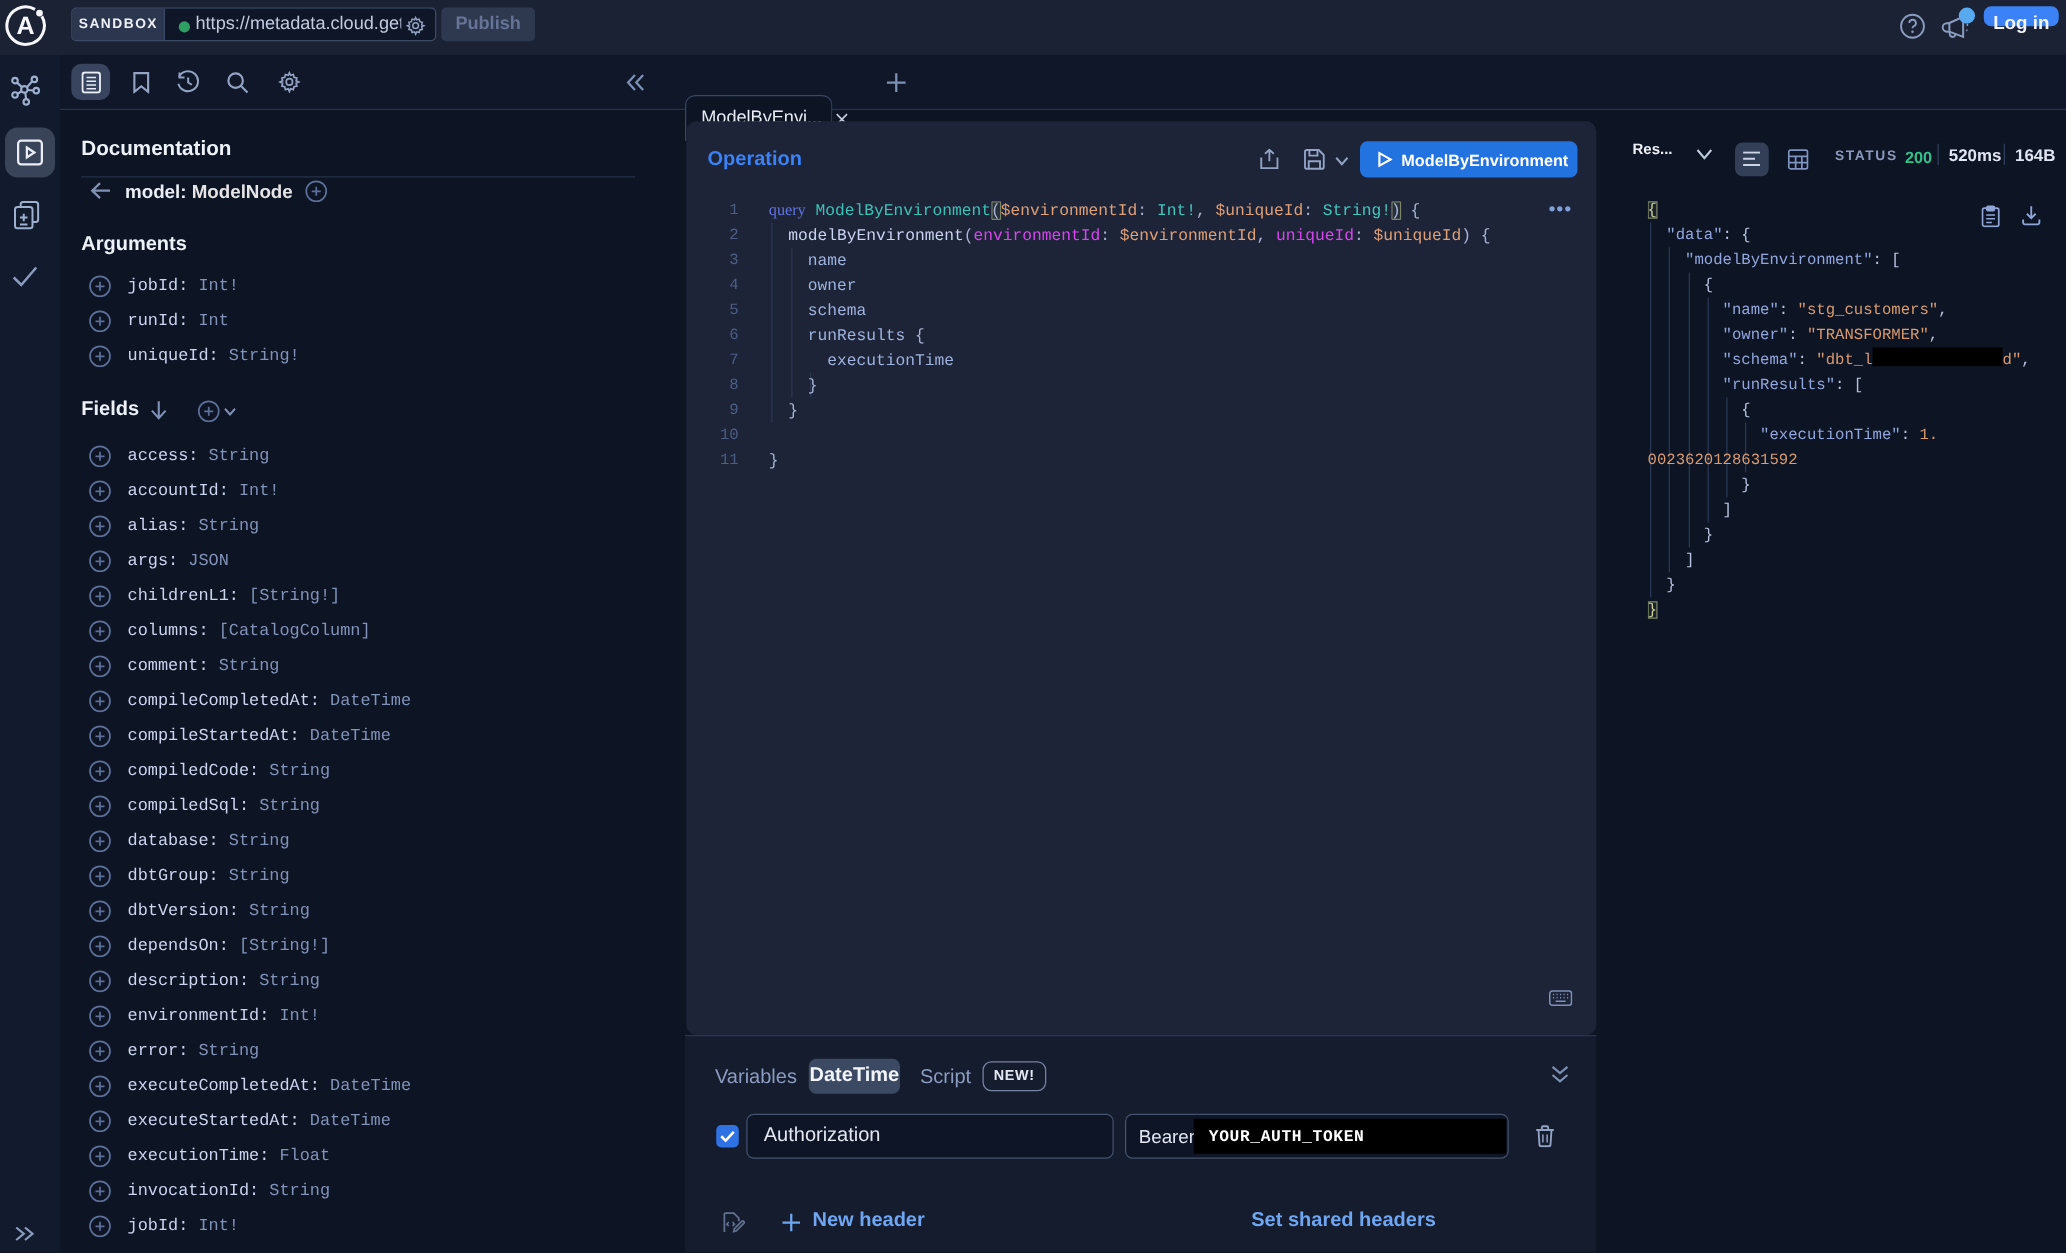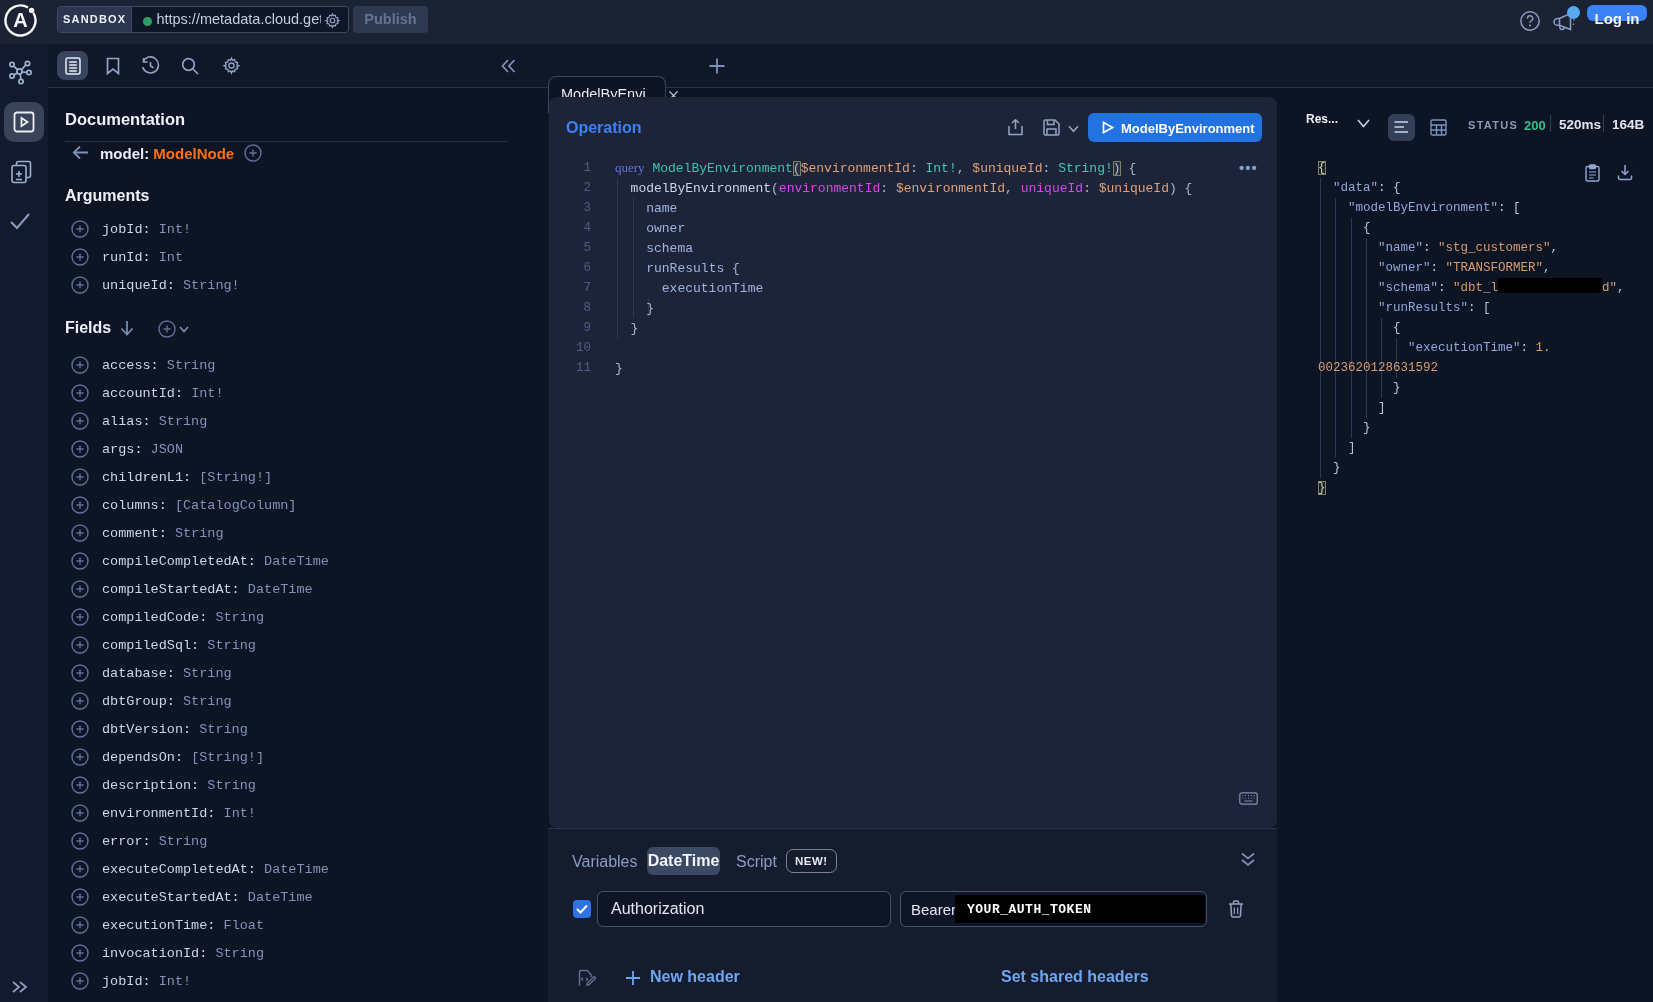--- a/index.html
+++ b/index.html
@@ -170,21 +170,21 @@
   <svg class="abs" style="left:660px;top:13px" width="18" height="18" viewBox="0 0 18 18" stroke="#7e90b5" stroke-width="1.8">
     <path d="M9 1.5 V16.5 M1.5 9 H16.5"></path>
   </svg>
 </div>
 <div class="abs" id="docs">
   <div class="dhead" style="top:22px;font-size:16.5px">Documentation</div>
   <div class="abs" style="left:17px;top:53px;width:443px;border-top:1px solid #263049"></div>
   <svg class="abs" style="left:24px;top:57px" width="17" height="15" viewBox="0 0 17 15" fill="none" stroke="#7e90b5" stroke-width="1.8">
       <path d="M8 1.5 L1.8 7.5 L8 13.5 M2.2 7.5 H16"></path>
     </svg>
-  <div class="abs" style="left:52px;top:57px;font-size:15px;font-weight:bold;color:#e9edf7">model: <span style="color:#f97316">ModelNode</span></div>
+  <div class="abs" style="left:52px;top:57px;font-size:15px;font-weight:bold;color:#e9edf7">model: <span style="color:#e5e5e5">ModelNode</span></div>
   <svg class="abs" style="left:196px;top:56px" width="18" height="18" viewBox="0 0 18 18" fill="none" stroke="#5d6f99" stroke-width="1.4">
       <circle cx="9" cy="9" r="8"></circle>
       <path d="M9 5.4 V12.6 M5.4 9 H12.6"></path>
     </svg>
   <div class="dhead" style="top:99px">Arguments</div>
   <div class="drow" style="top:127px">
       <svg width="18" height="18" viewBox="0 0 18 18" fill="none" stroke="#5d6f99" stroke-width="1.4">
         <circle cx="9" cy="9" r="8"></circle>
         <path d="M9 5.4 V12.6 M5.4 9 H12.6"></path>
       </svg>

